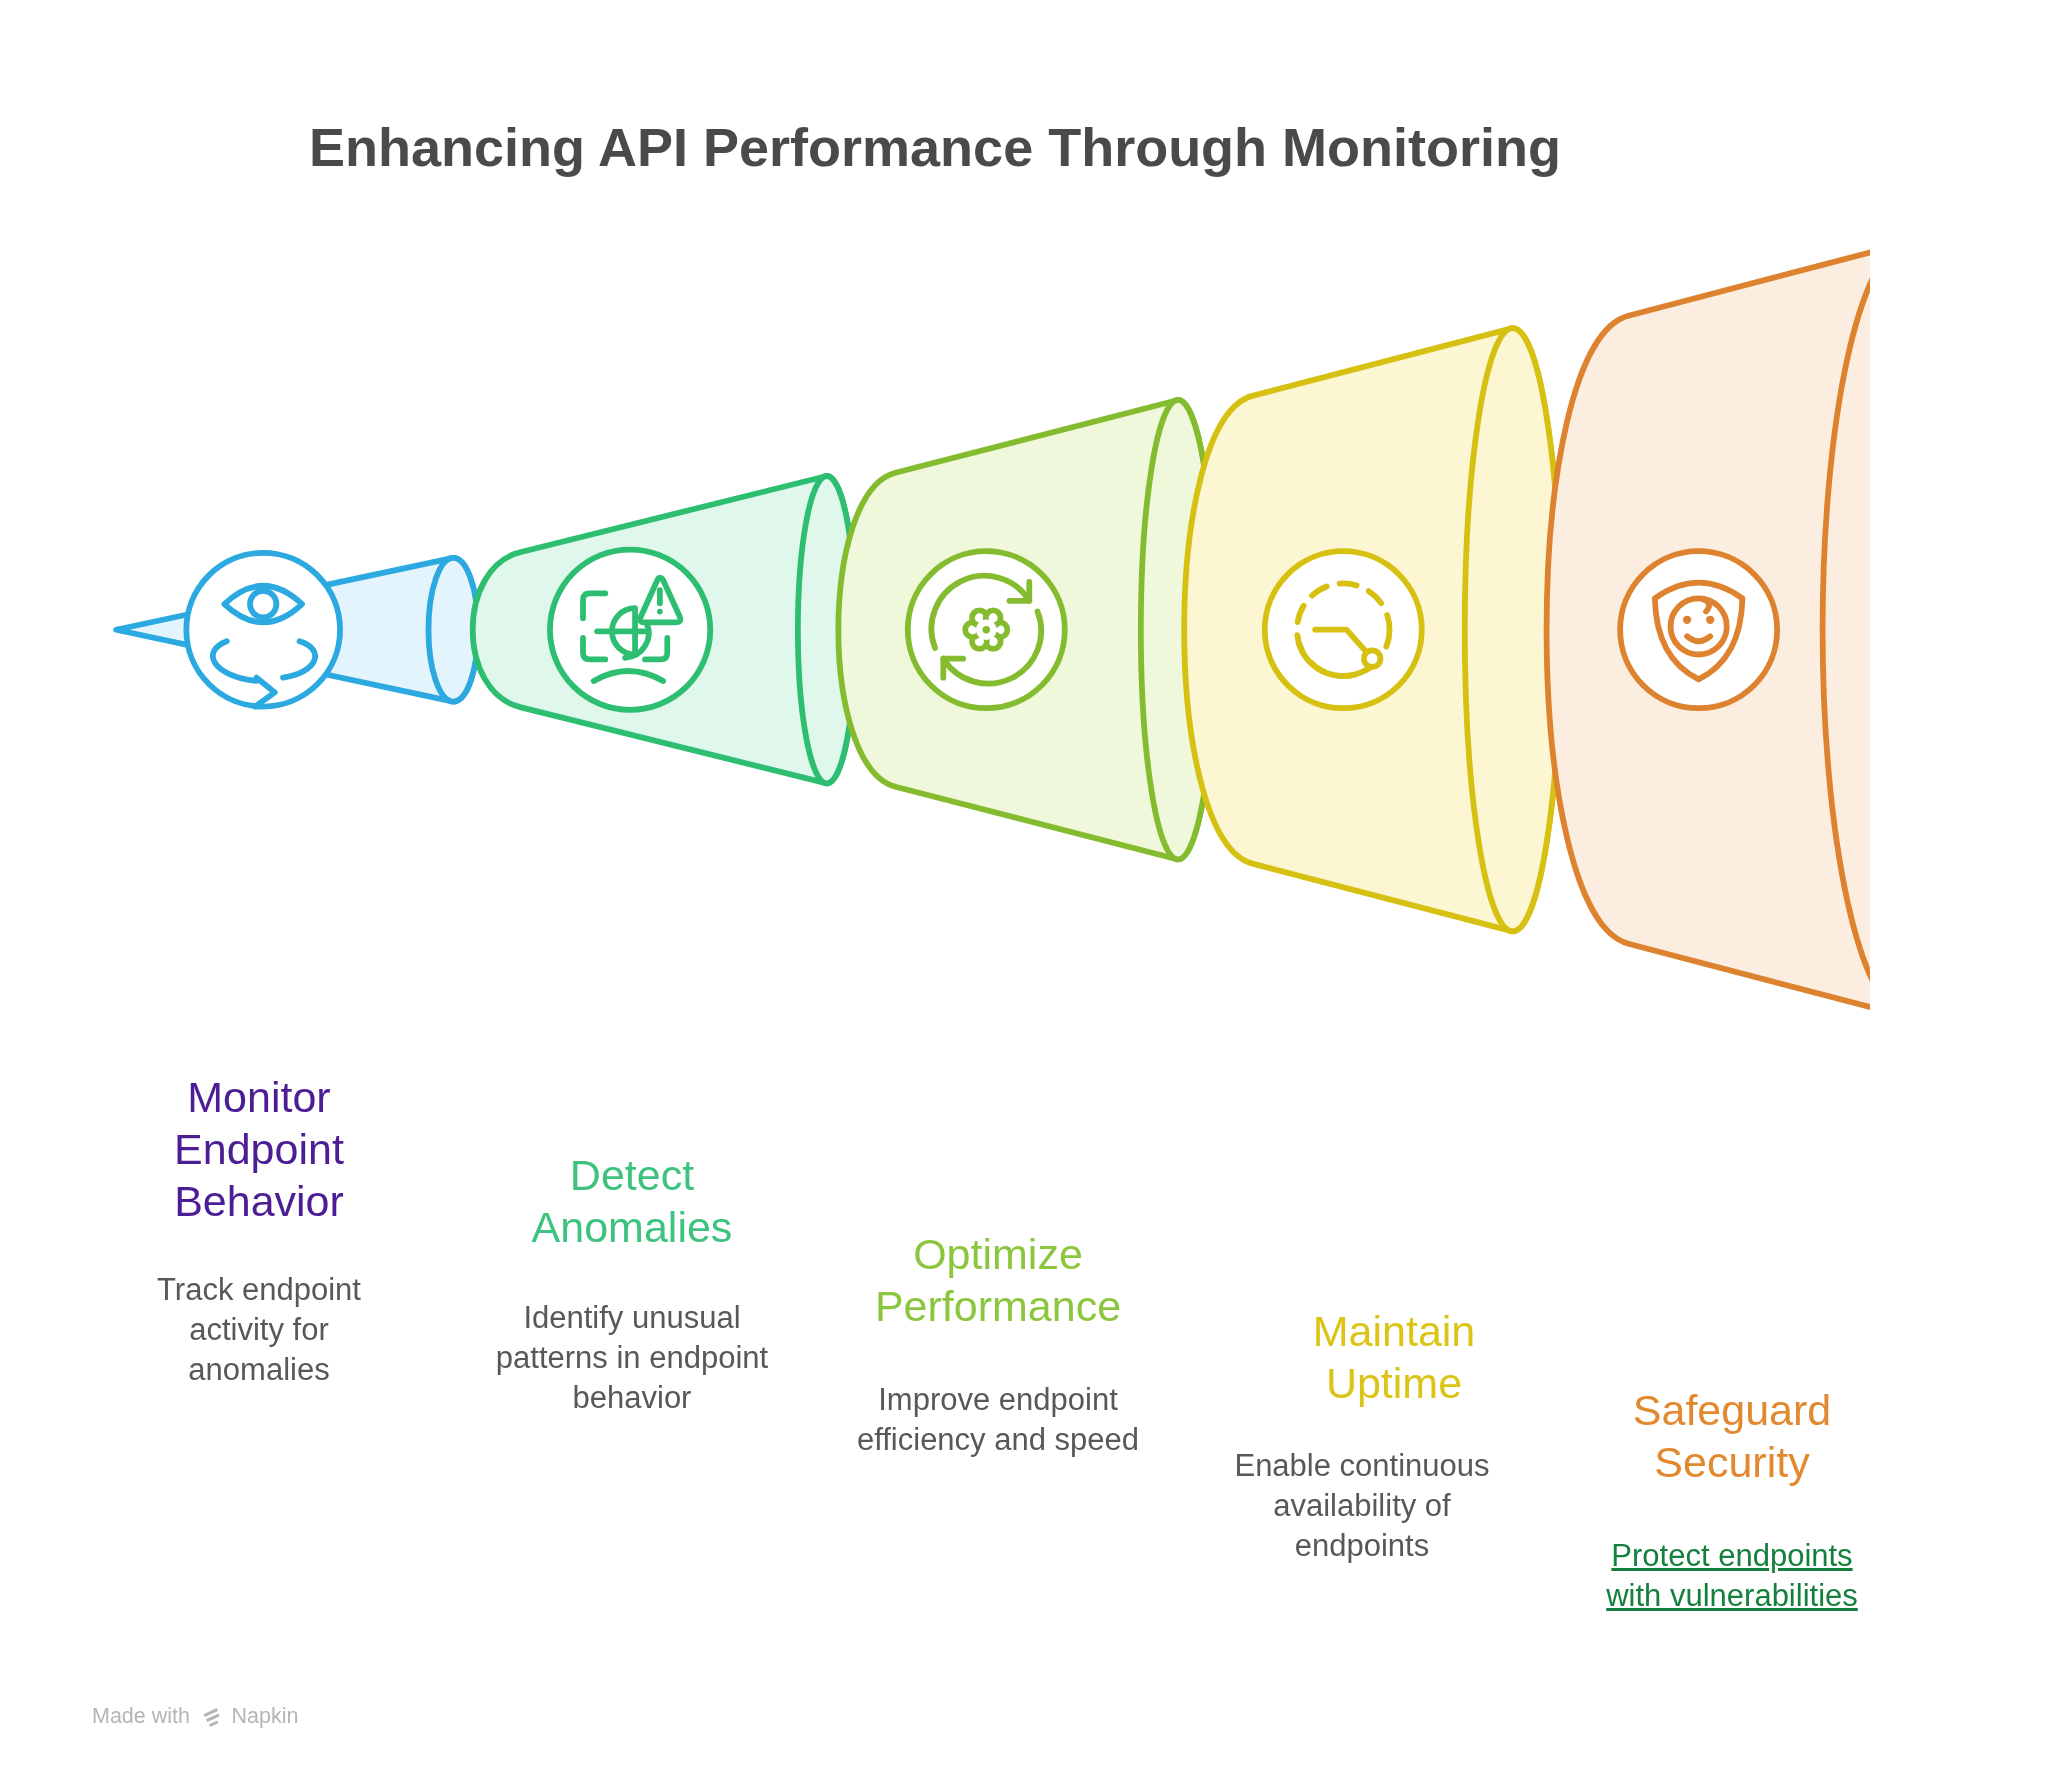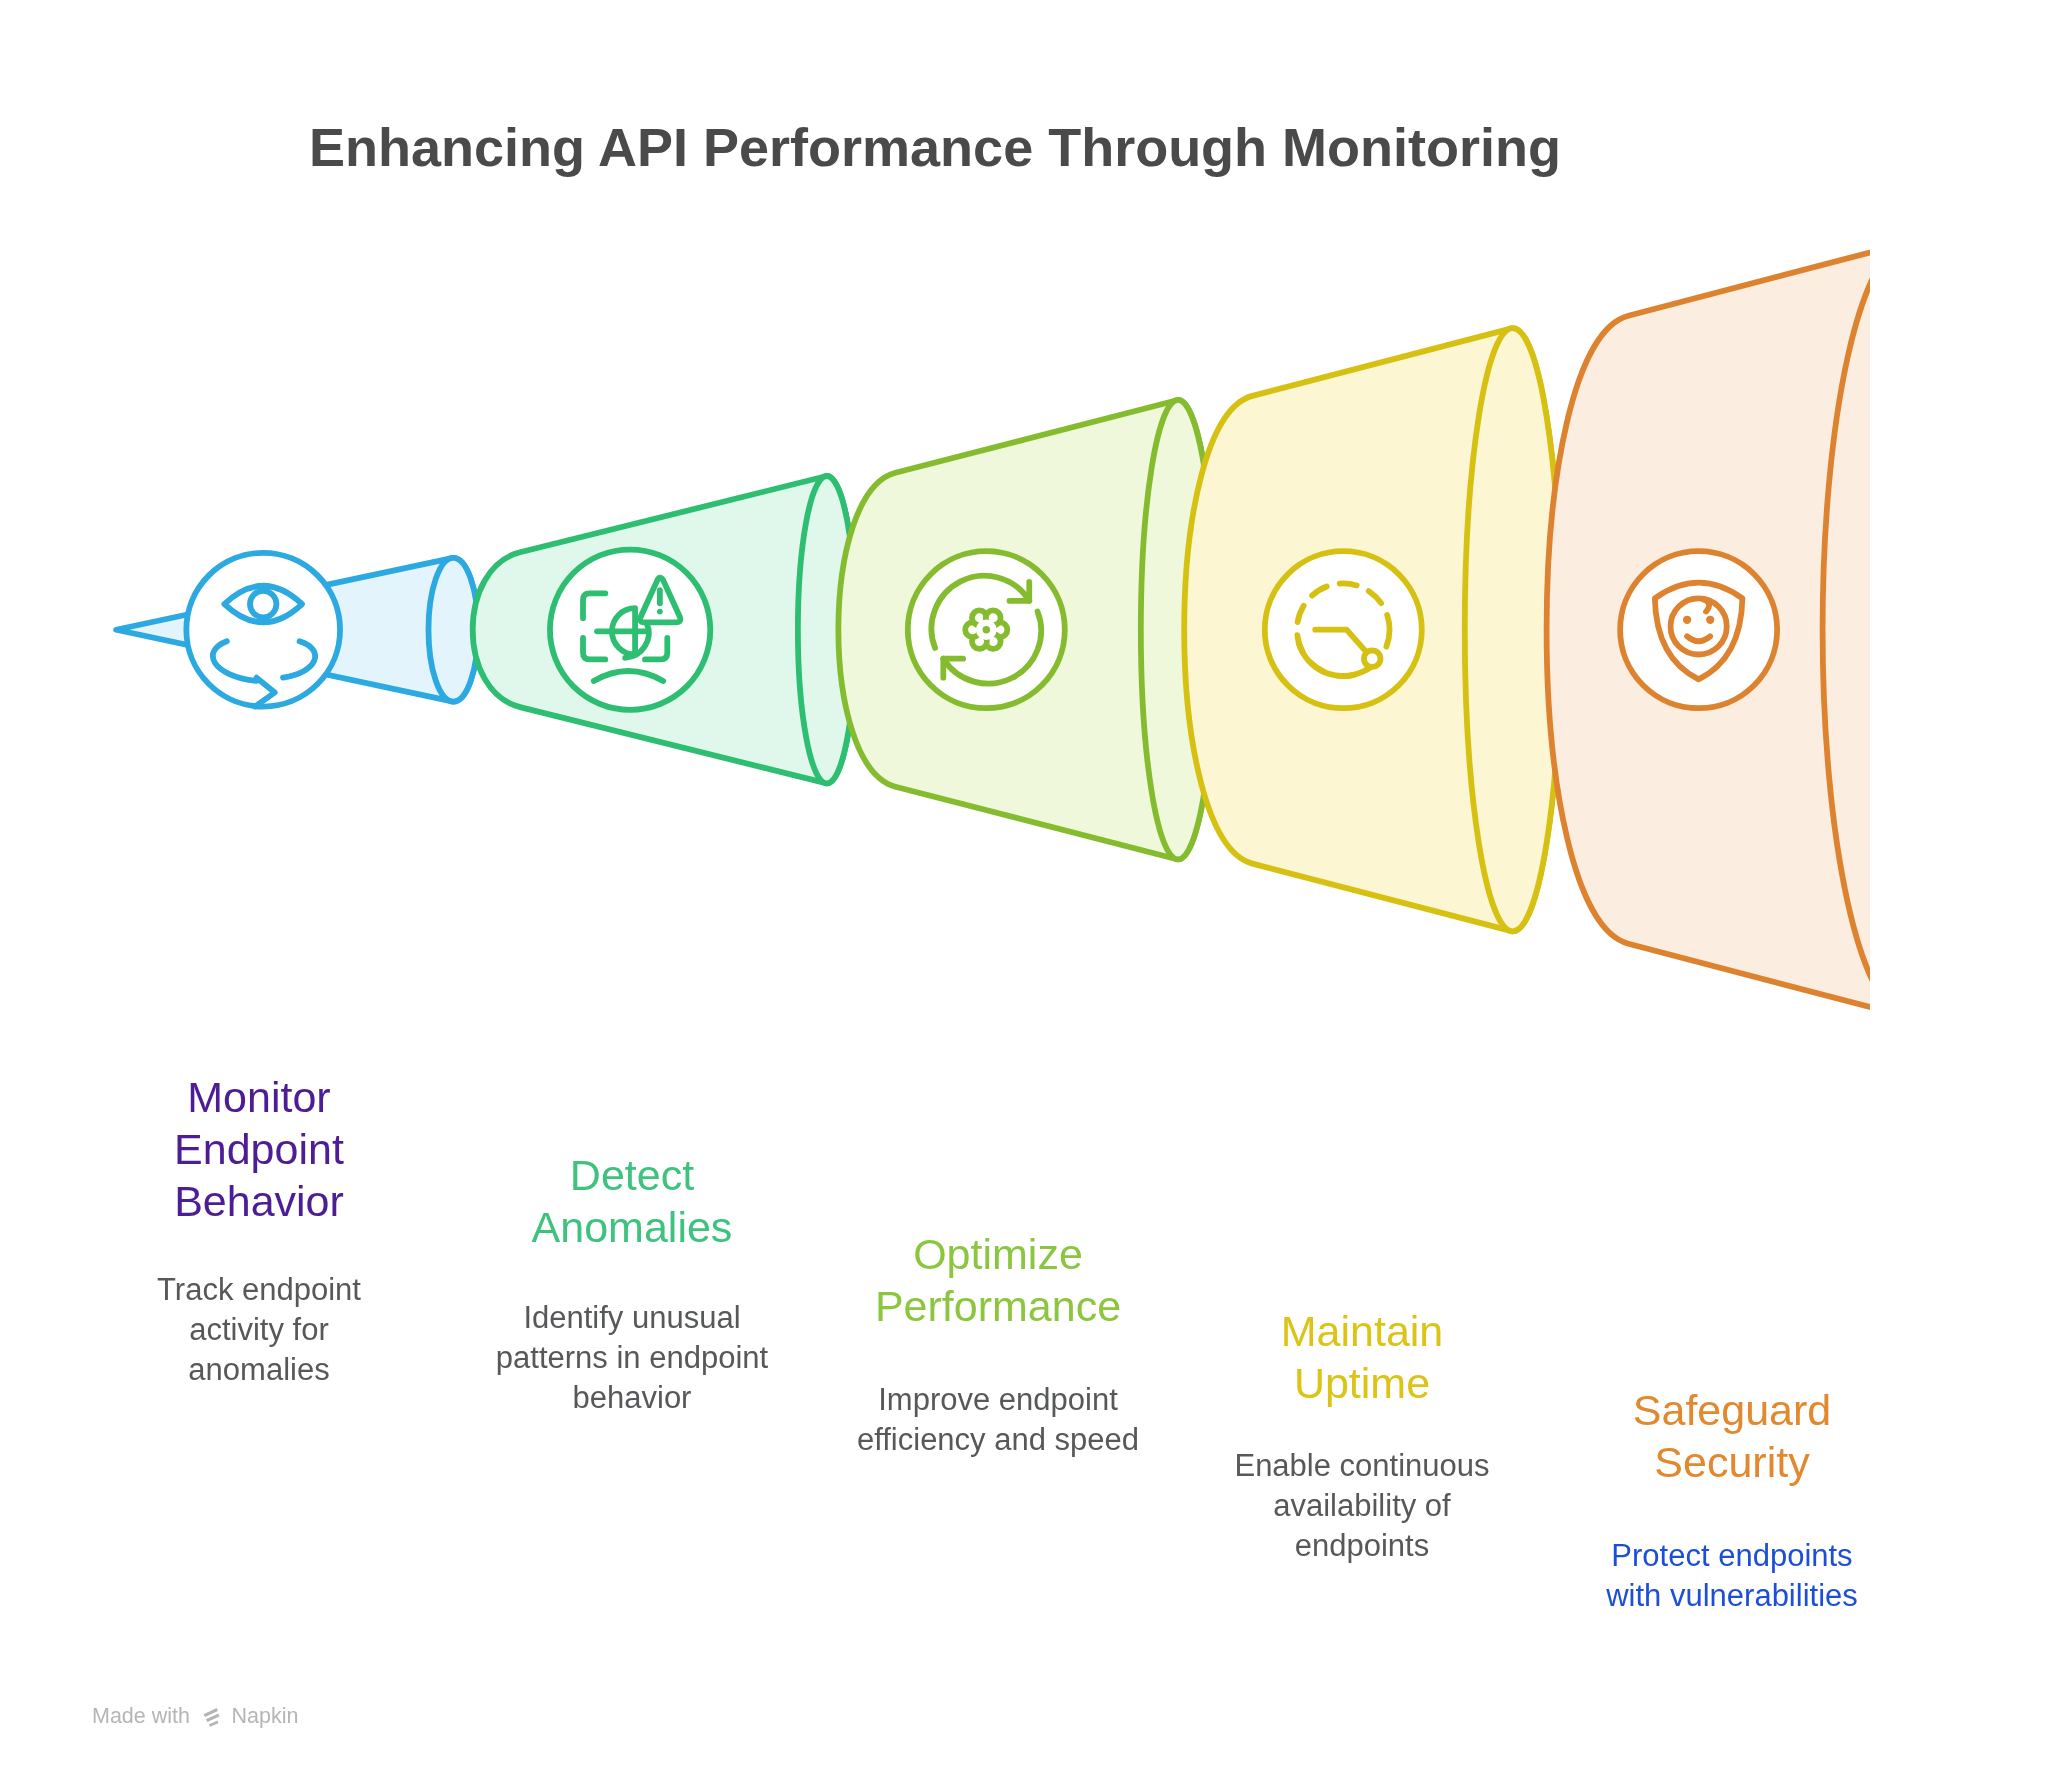--- a/index.html
+++ b/index.html
@@ -157,35 +157,35 @@
 
   <div class="stage-heading" style="left: 808px; top: 1228px; color: rgb(140, 198, 63);">
     <div>Optimize</div>
     <div>Performance</div>
   </div>
   <div class="stage-desc" style="left: 808px; top: 1380px; color: rgb(87, 88, 90);">
     <div>Improve endpoint</div>
     <div>efficiency and speed</div>
   </div>
 
-  <div class="stage-heading" style="left: 1172px; top: 1305px; color: rgb(220, 196, 22);">
+  <div class="stage-heading" style="left: 1204px; top: 1305px; color: rgb(220, 196, 22);">
     <div>Maintain</div>
     <div>Uptime</div>
   </div>
   <div class="stage-desc" style="left: 1172px; top: 1424px; color: rgb(87, 88, 90); margin-top: 22px;">
     <div>Enable continuous</div>
     <div>availability of</div>
     <div>endpoints</div>
   </div>
 
   <div class="stage-heading" style="left: 1542px; top: 1384px; color: rgb(226, 136, 47);">
     <div>Safeguard</div>
     <div>Security</div>
   </div>
-  <div class="stage-desc" style="left: 1542px; top: 1536px; color: #1d4ed8;">
+  <div class="stage-desc" style="left: 1542px; top: 1536px; color: #15803d; text-decoration: underline;">
     <div>Protect endpoints</div>
     <div>with vulnerabilities</div>
   </div>
 
   <div class="footer" style="color: rgb(181, 181, 182); margin-left: 44px;">
     <span>Made with</span>
     <svg class="logo" width="25" height="25" viewBox="0 0 32 32" fill="#B5B5B6">
       <path d="M7 13 L24 5 L25.5 9 L9 16.5 Z"></path>
       <path d="M10 19.5 L26 12 L27.5 16 L12 23 Z"></path>
       <path d="M14 26 L25 21 L26 24.5 L15.5 29 Z"></path>

